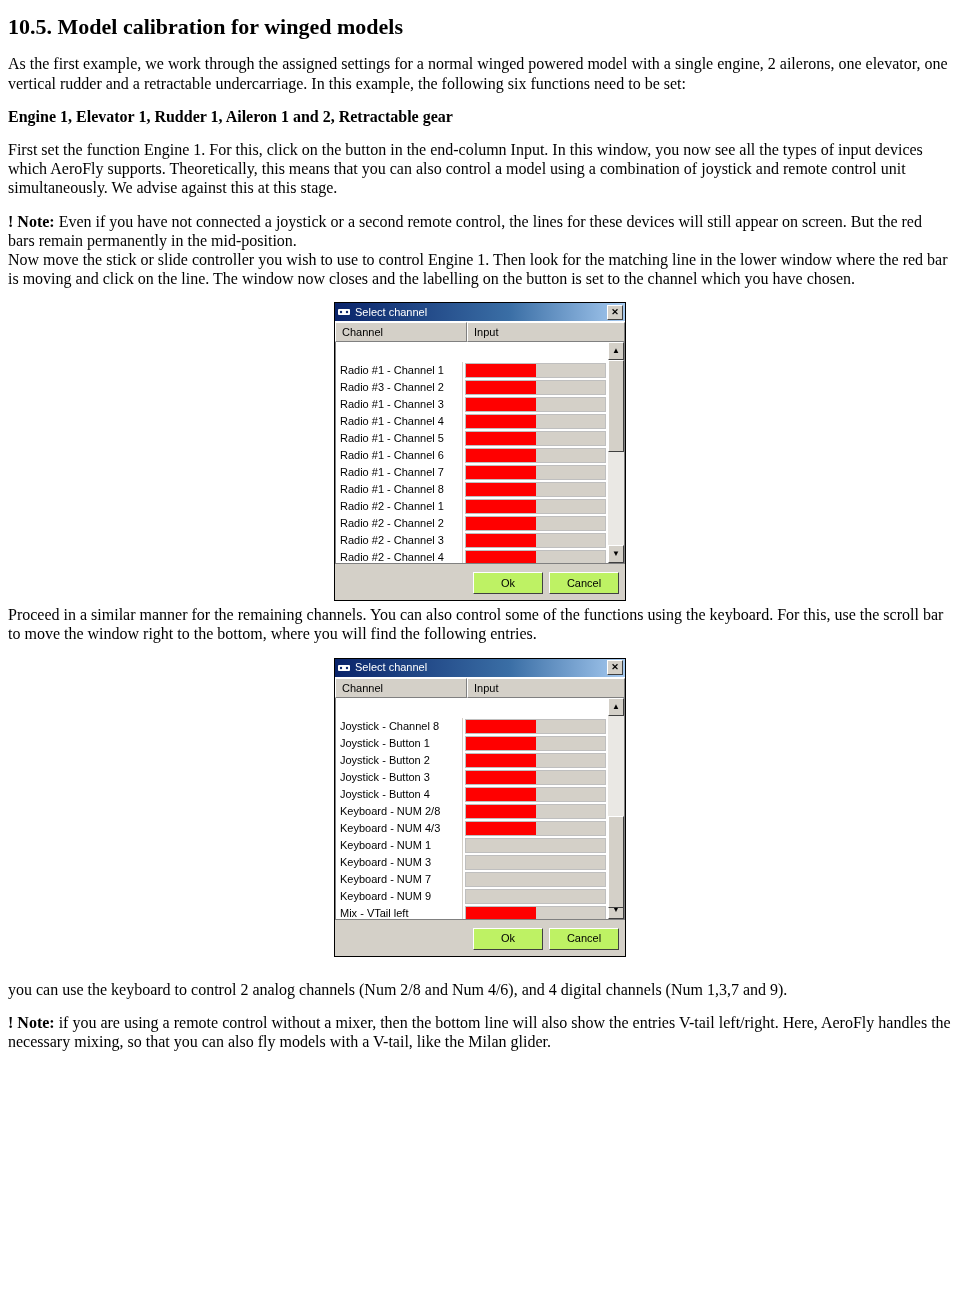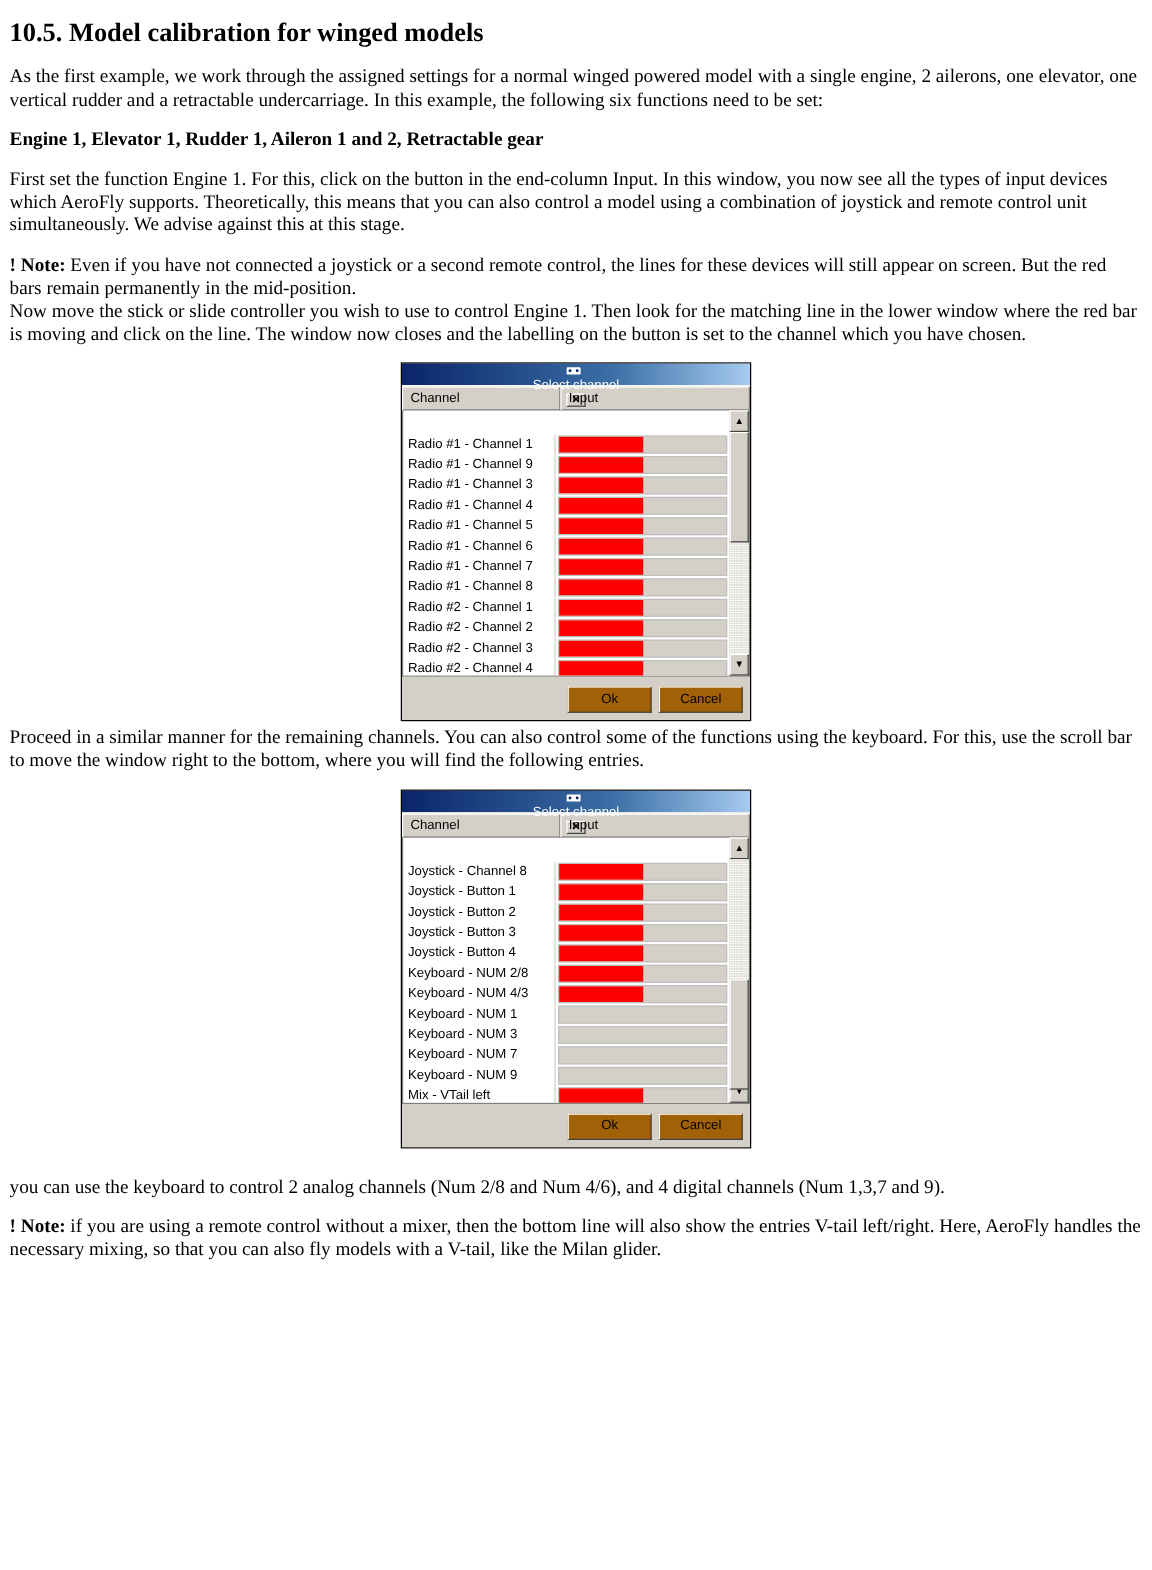--- a/index.html
+++ b/index.html
@@ -32,21 +32,20 @@
     font-family: Tahoma, Arial, sans-serif;
     font-size: 11px;
   }
   .titlebar {
     height: 18px;
     background: linear-gradient(90deg, #0a246a 0%, #3a6ea5 60%, #a6caf0 100%);
     color: #fff;
     display: flex;
     align-items: center;
     padding: 0 2px;
-    flex-direction: column;
   }
   .titlebar .icon {
     width: 14px; height: 14px;
     margin-right: 4px;
     display: inline-flex;
     align-items: center;
     justify-content: center;
   }
   .titlebar .title {
     flex: 1;
@@ -160,21 +159,21 @@
   .button-row {
     display: flex;
     justify-content: flex-end;
     padding: 8px 6px 6px 6px;
     gap: 6px;
     background: #d4d0c8;
   }
   .btn {
     width: 68px;
     height: 20px;
-    background: #a16207;
+    background: #bef264;
     border: 1px solid #fff;
     border-right-color: #404040;
     border-bottom-color: #404040;
     font-size: 11px;
     display: flex;
     align-items: center;
     justify-content: center;
   }
 </style>
 </head>
@@ -216,21 +215,21 @@
       <div class="list-rows">
           <div class="list-row">
             <div class="cell-channel">Radio #1 - Channel 1</div>
             <div class="cell-input">
               <div class="bar-track">
                 <div class="bar-fill" style="left: 0%; width: 50%;"></div>
               </div>
             </div>
           </div>
           <div class="list-row">
-            <div class="cell-channel">Radio #1 - Channel 9</div>
+            <div class="cell-channel">Radio #3 - Channel 2</div>
             <div class="cell-input">
               <div class="bar-track">
                 <div class="bar-fill" style="left: 0%; width: 50%;"></div>
               </div>
             </div>
           </div>
           <div class="list-row">
             <div class="cell-channel">Radio #1 - Channel 3</div>
             <div class="cell-input">
               <div class="bar-track">

